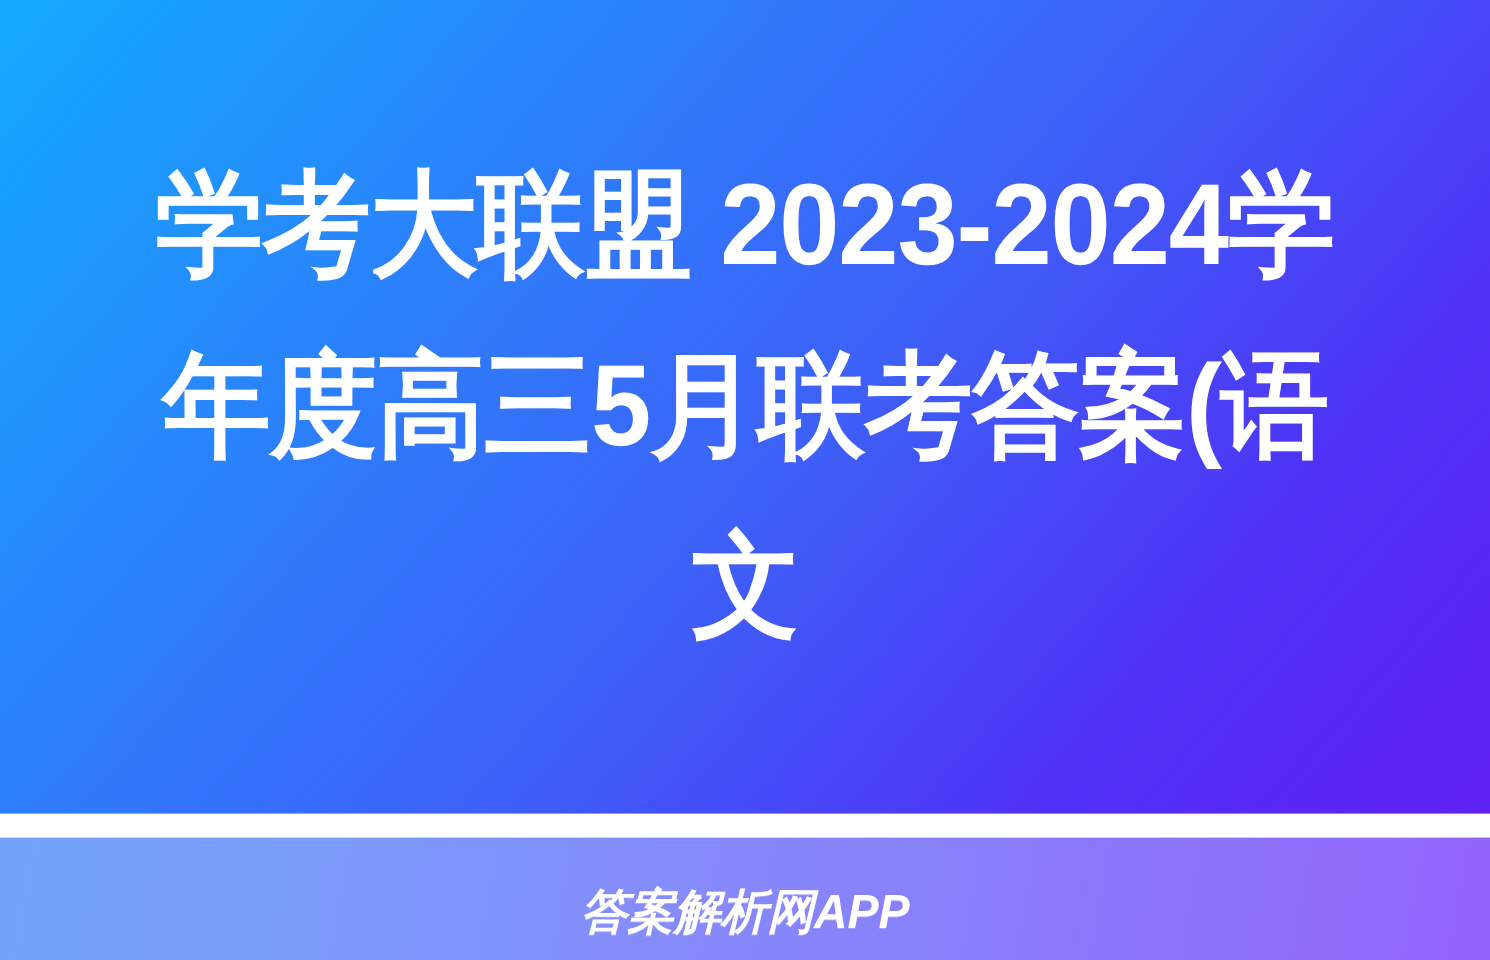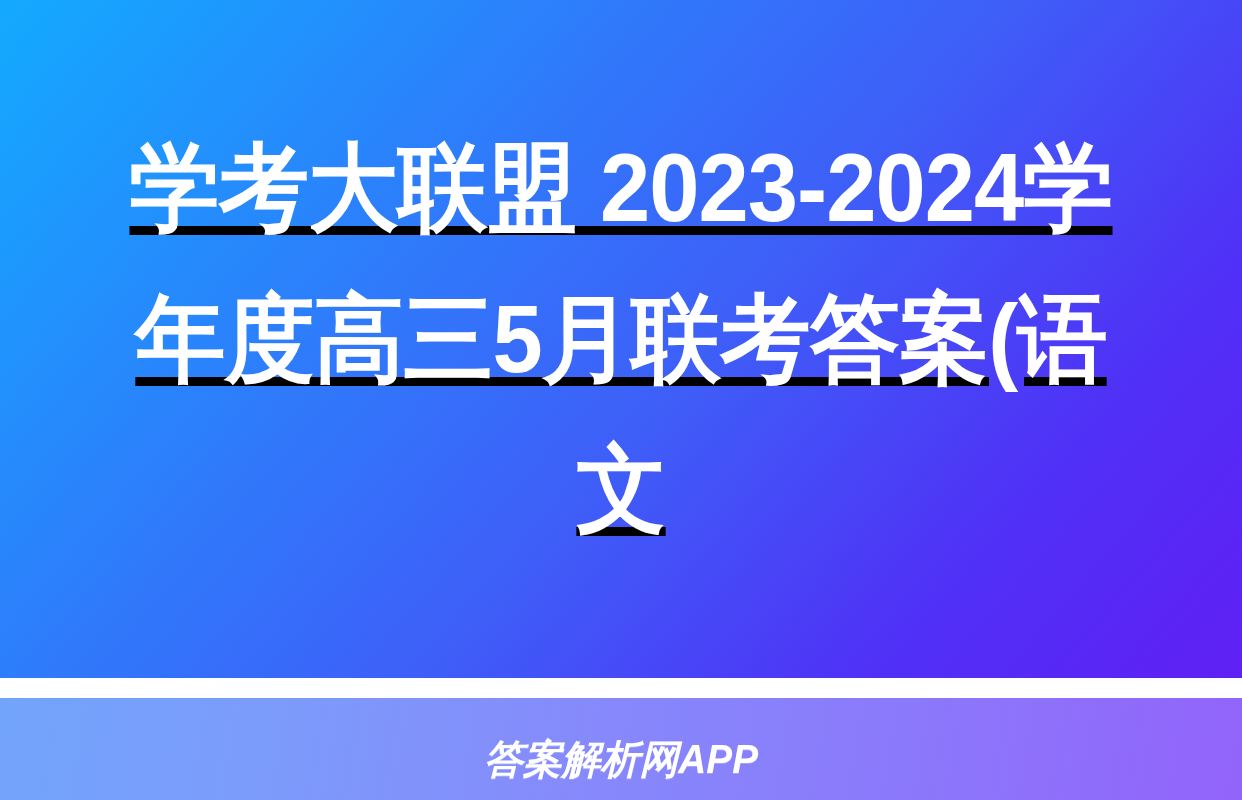--- a/index.html
+++ b/index.html
@@ -31,21 +31,20 @@
                 #13AAFF 0%,
                 #1E97FD 14%,
                 #2E7CFB 33%,
                 #3E5FF8 55%,
                 #5030F6 80%,
                 #6020F4 100%);
     display: flex;
     align-items: center;
     justify-content: center;
     overflow: hidden;
-    text-decoration: underline;
   }
 
   .title-wrap {
     width: 1100px;
     padding: 0 8px;
     box-sizing: border-box;
     text-align: center;
   }
 
   .title {

